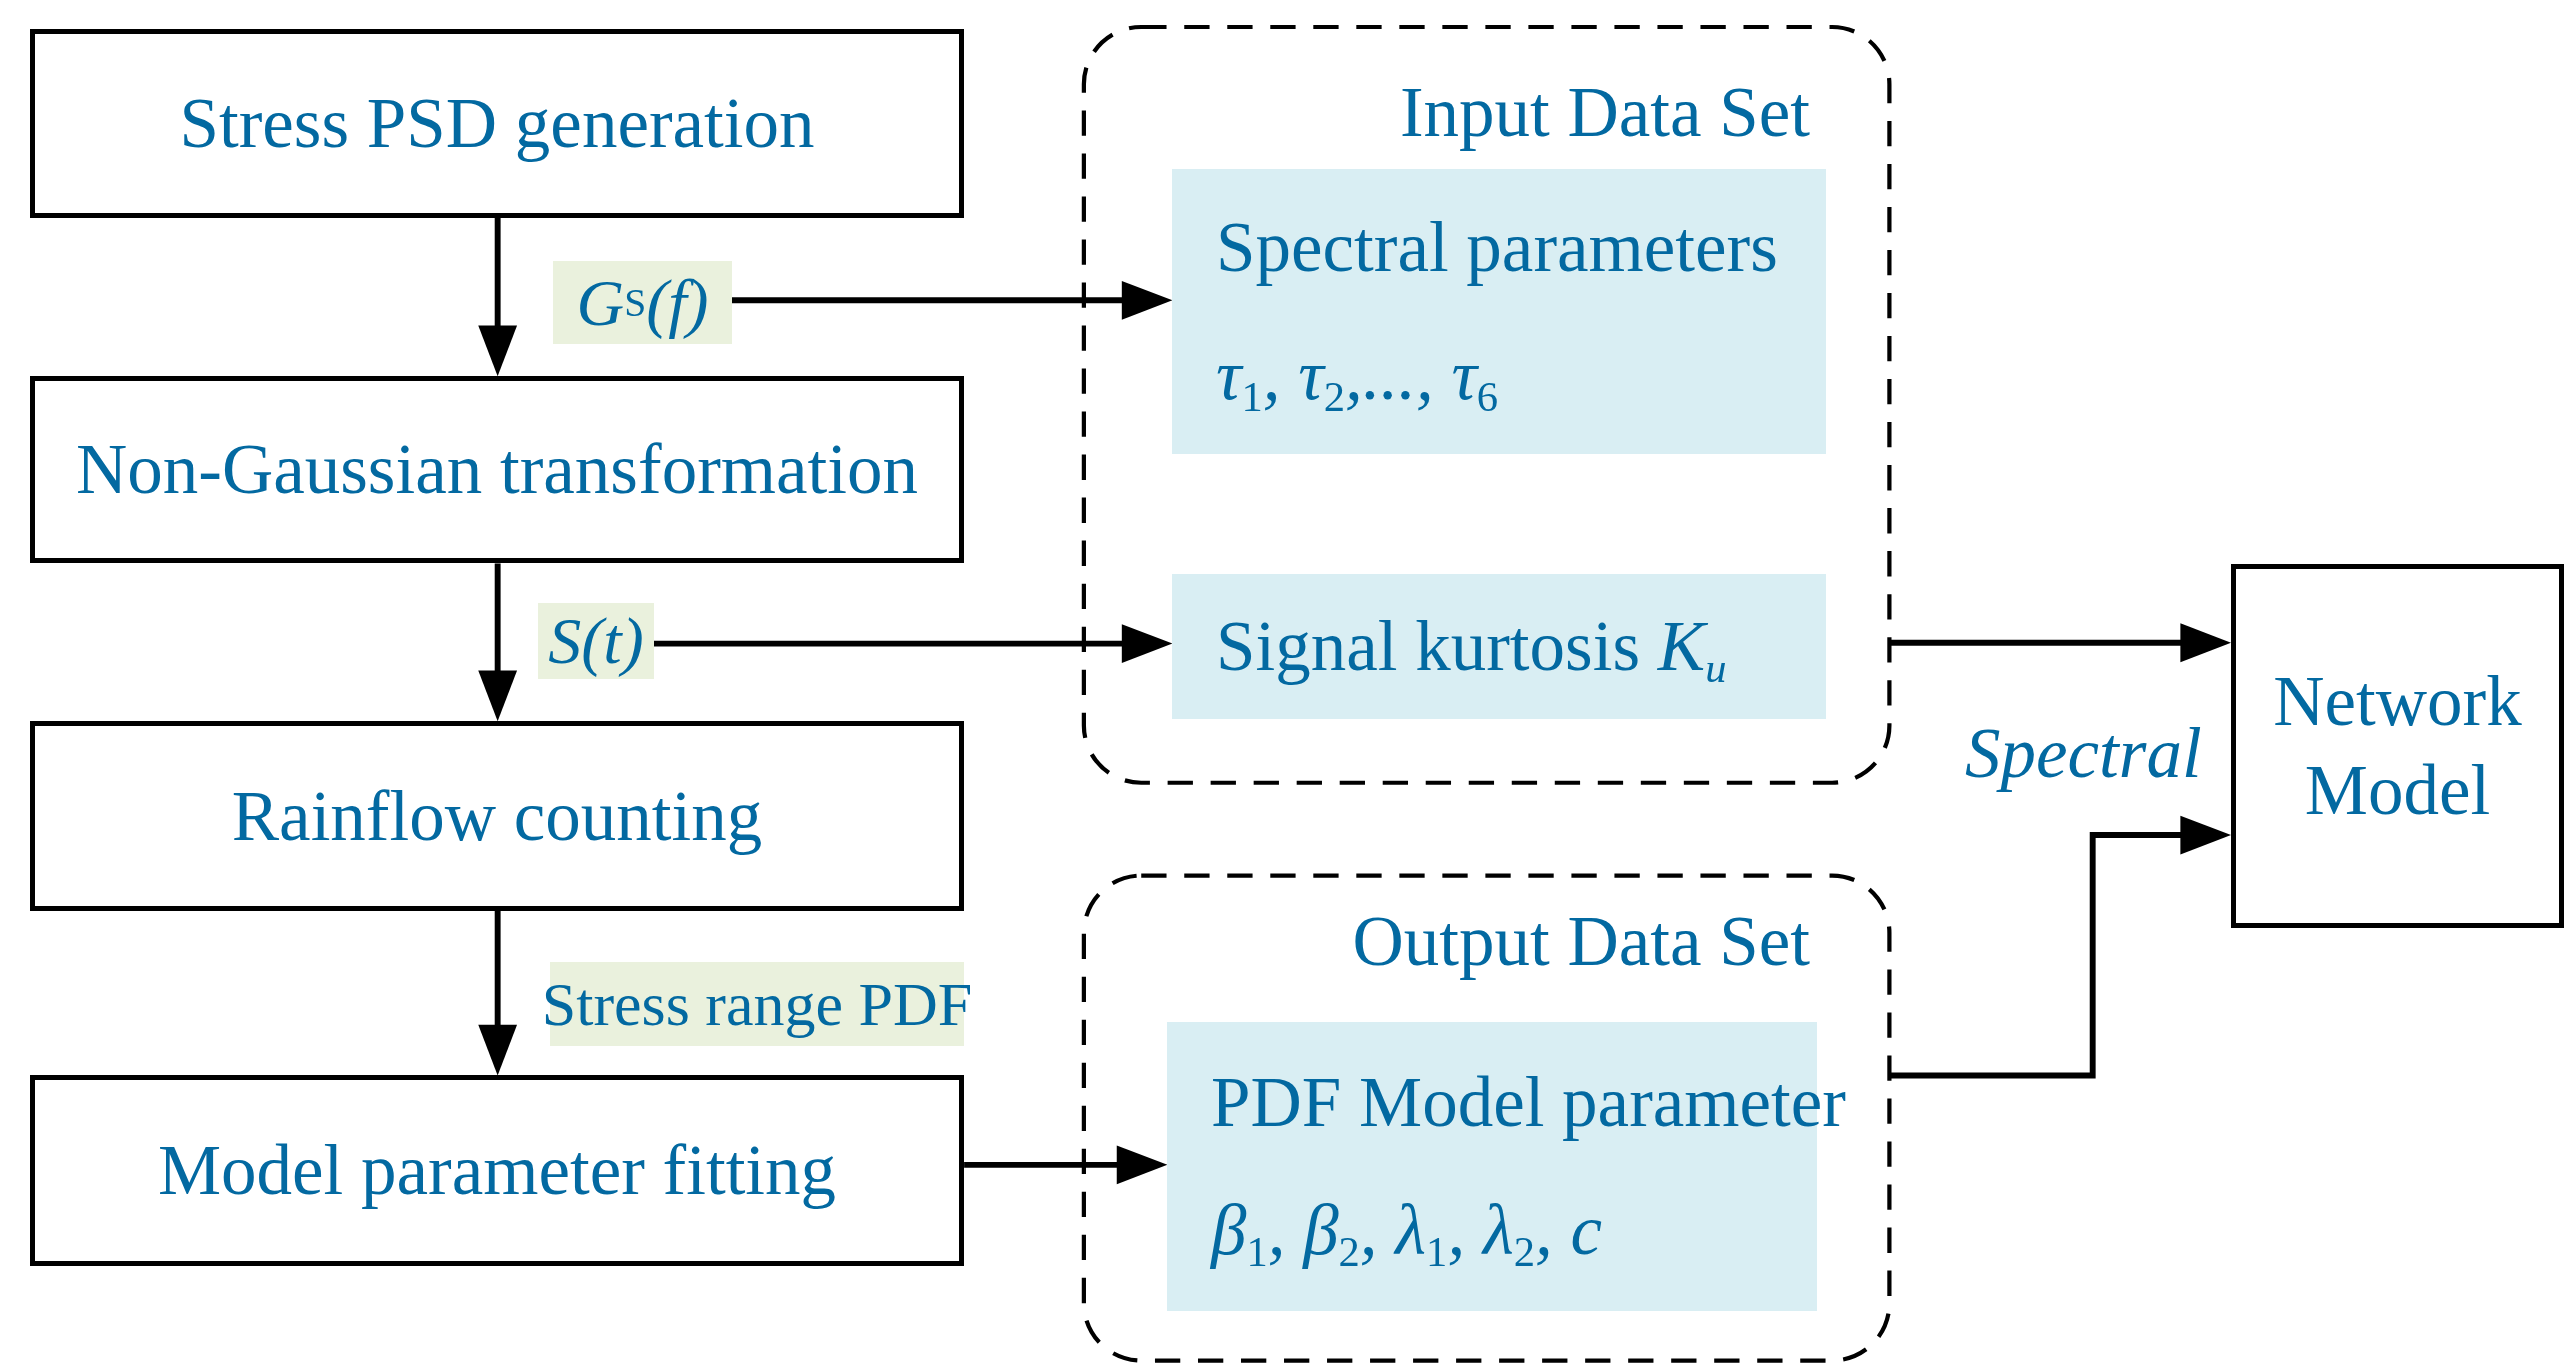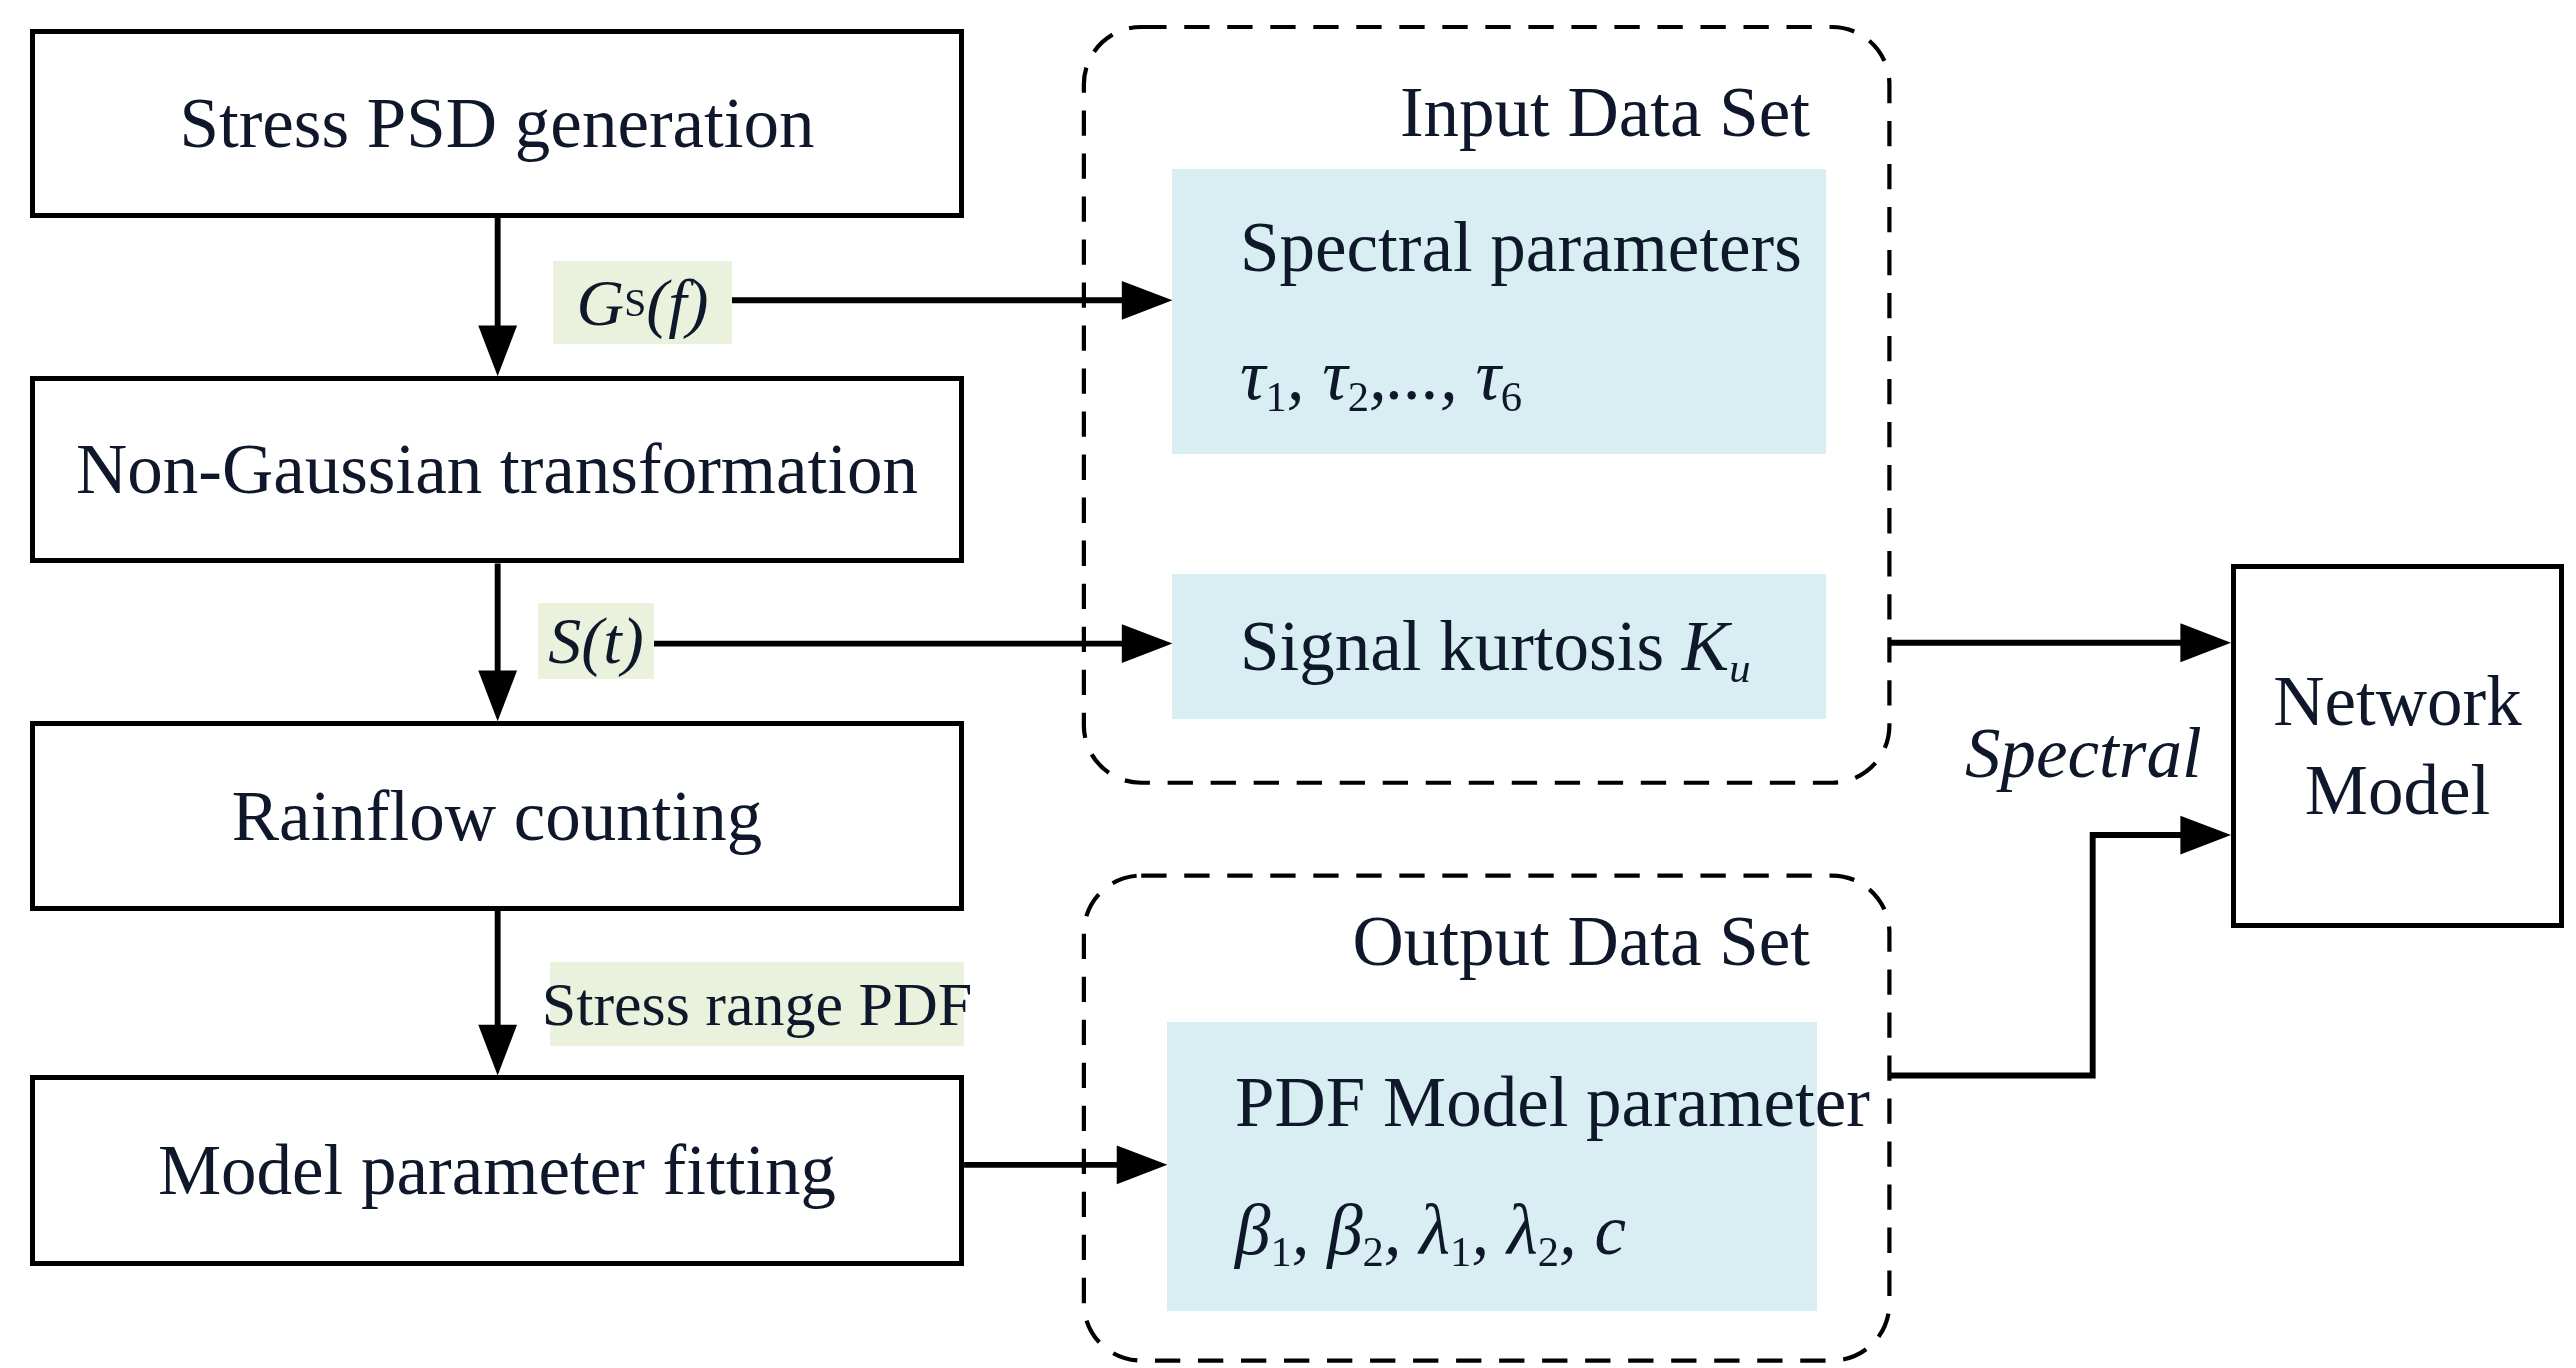--- a/index.html
+++ b/index.html
@@ -1,21 +1,21 @@
 <!DOCTYPE html>
 <html style="font-size:13.5px"><head>
 <meta charset="utf-8">
 <style>
   html,body{margin:0;padding:0;background:#ffffff;}
   #canvas{
     position:relative;
     width:2576px;height:1369px;
     background:#ffffff;
     font-family:"Liberation Serif","DejaVu Serif",serif;
-    color:#0f172a;
+    color:#0369a1;
     overflow:hidden;
   }
   #wires{position:absolute;left:0;top:0;width:2576px;height:1369px;}
   .flowbox{
     position:absolute;
     box-sizing:border-box;
     border:5px solid #000;
     background:#fff;
     display:flex;align-items:center;justify-content:center;
     font-size:71px;
@@ -35,21 +35,21 @@
     text-align:right;
     padding-right:80px;
     font-size:71px;
     white-space:nowrap;
   }
   .bluebox{
     position:absolute;
     box-sizing:border-box;
     display:flex;flex-direction:column;justify-content:center;
     align-items:flex-start;
-    padding-left:68px;
+    padding-left:44px;
     font-size:71px;
     white-space:nowrap;
   }
   .bluebox .mathline{margin-top:47px;text-align:right;}
   .nnbox{
     position:absolute;
     box-sizing:border-box;
     border:5px solid #000;
     background:#fff;
     display:flex;align-items:center;justify-content:center;

